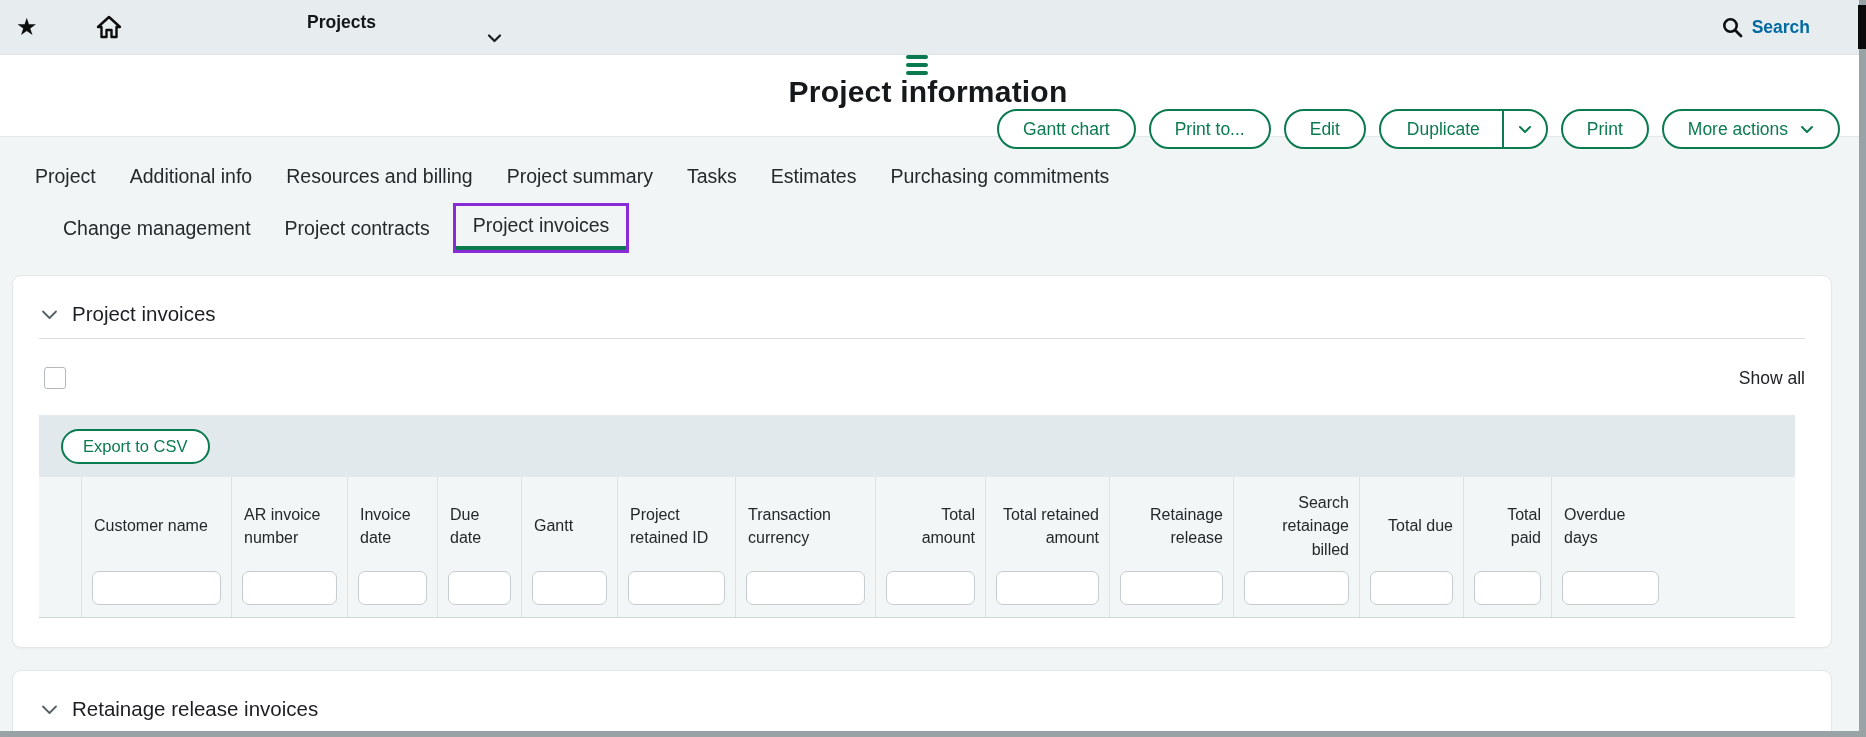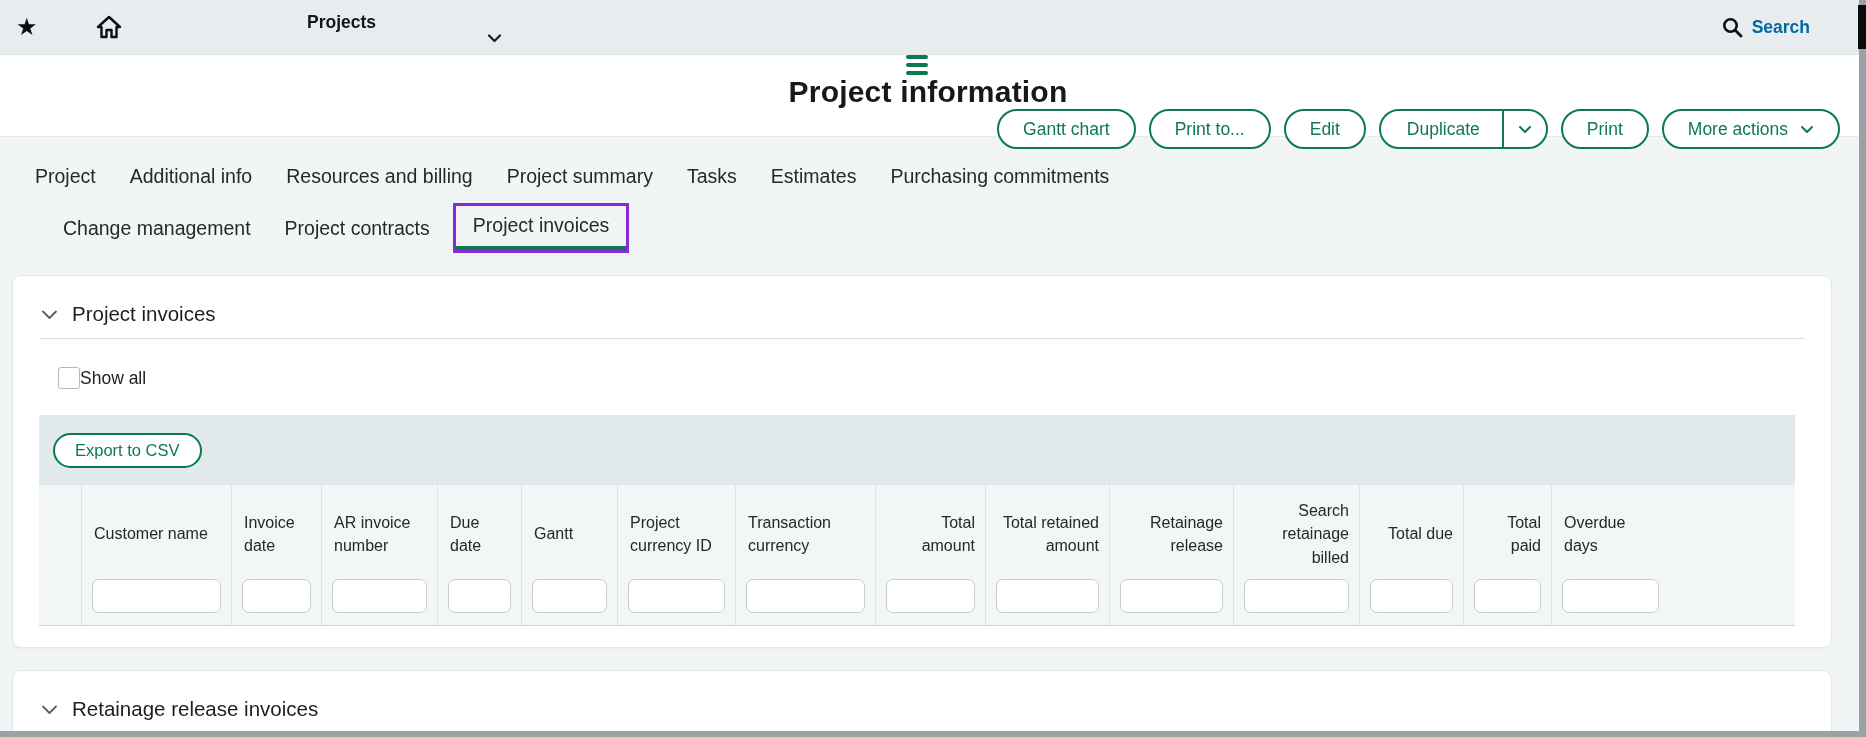--- a/index.html
+++ b/index.html
@@ -68,31 +68,31 @@
     margin:22px 34px 0 12px;
     padding:20px 26px 0 26px;
     box-shadow:0 1px 2px rgba(40,60,60,.04);
   }
   .card.first { height:373px; }
   .card.second { height:120px; }
   .section-head { display:flex; align-items:center; gap:14px; padding:6px 2px 12px 2px; cursor:pointer;}
   .section-head .chev { display:flex; align-items:center; }
   .section-title { font-size:20.5px; font-weight:500; color:#1c1f21;}
   .section-rule { border:none; border-top:1px solid #d9dfe1; }
-  .showall-row { display:flex; align-items:center; margin:28px 0 0 19px;}
+  .showall-row { display:flex; align-items:center; margin:28px 0 0 5px;justify-content:space-between;}
   .checkbox {
     width:22px; height:22px; background:#fff;
     border:1px solid #b3babd; border-radius:3px; cursor:pointer;
   }
   .showall-label { font-size:17.5px; color:#202325;}
   
   .grid-wrap { margin-top:26px; width:1756px;}
   .grid-toolbar {
-    background:#e2e9ec; height:70px;
-    display:flex; align-items:center; padding-left:14px;
+    background:#e2e9ec; height:62px;
+    display:flex; align-items:center; padding-left:22px;
   }
   .btn.small { height:35px; padding:0 20px; border-radius:18px; font-size:16.5px;}
   .grid-header { display:flex; background:#f3f6f6; border-bottom:1px solid #cfd6d8;}
   .gcol { border-left:1px solid #dde3e5; display:flex; flex-direction:column; }
   .gcol:first-child { border-left:none; }
   .gcol .lbl {
     flex:1; min-height:92px;
     display:flex; flex-direction:column; justify-content:center;
     font-size:16px; font-weight:500; color:#24282a; line-height:1.45;
     padding:10px 10px 4px 12px; word-break:normal;
@@ -207,38 +207,38 @@
       <button class="btn small">Export to CSV</button>
     </div>
     <div class="grid-header" id="grid-header">
         <div class="gcol" style="width: 42px;">
           <div class="lbl"></div>
         </div>
         <div class="gcol" style="width: 150px;">
           <div class="lbl">Customer name</div>
           <input class="filter" style="">
         </div>
+        <div class="gcol" style="width: 116px;">
+          <div class="lbl">AR invoice number</div>
+          <input class="filter" style="">
+        </div>
         <div class="gcol" style="width: 90px;">
           <div class="lbl">Invoice date</div>
           <input class="filter" style="">
         </div>
-        <div class="gcol" style="width: 116px;">
-          <div class="lbl">AR invoice number</div>
-          <input class="filter" style="">
-        </div>
         <div class="gcol" style="width: 84px;">
           <div class="lbl">Due date</div>
           <input class="filter" style="">
         </div>
         <div class="gcol" style="width: 96px;">
           <div class="lbl">Gantt</div>
           <input class="filter" style="">
         </div>
         <div class="gcol" style="width: 118px;">
-          <div class="lbl">Project currency ID</div>
+          <div class="lbl">Project retained ID</div>
           <input class="filter" style="">
         </div>
         <div class="gcol" style="width: 140px;">
           <div class="lbl">Transaction currency</div>
           <input class="filter" style="">
         </div>
         <div class="gcol right" style="width: 110px;">
           <div class="lbl">Total amount</div>
           <input class="filter" style="">
         </div>

